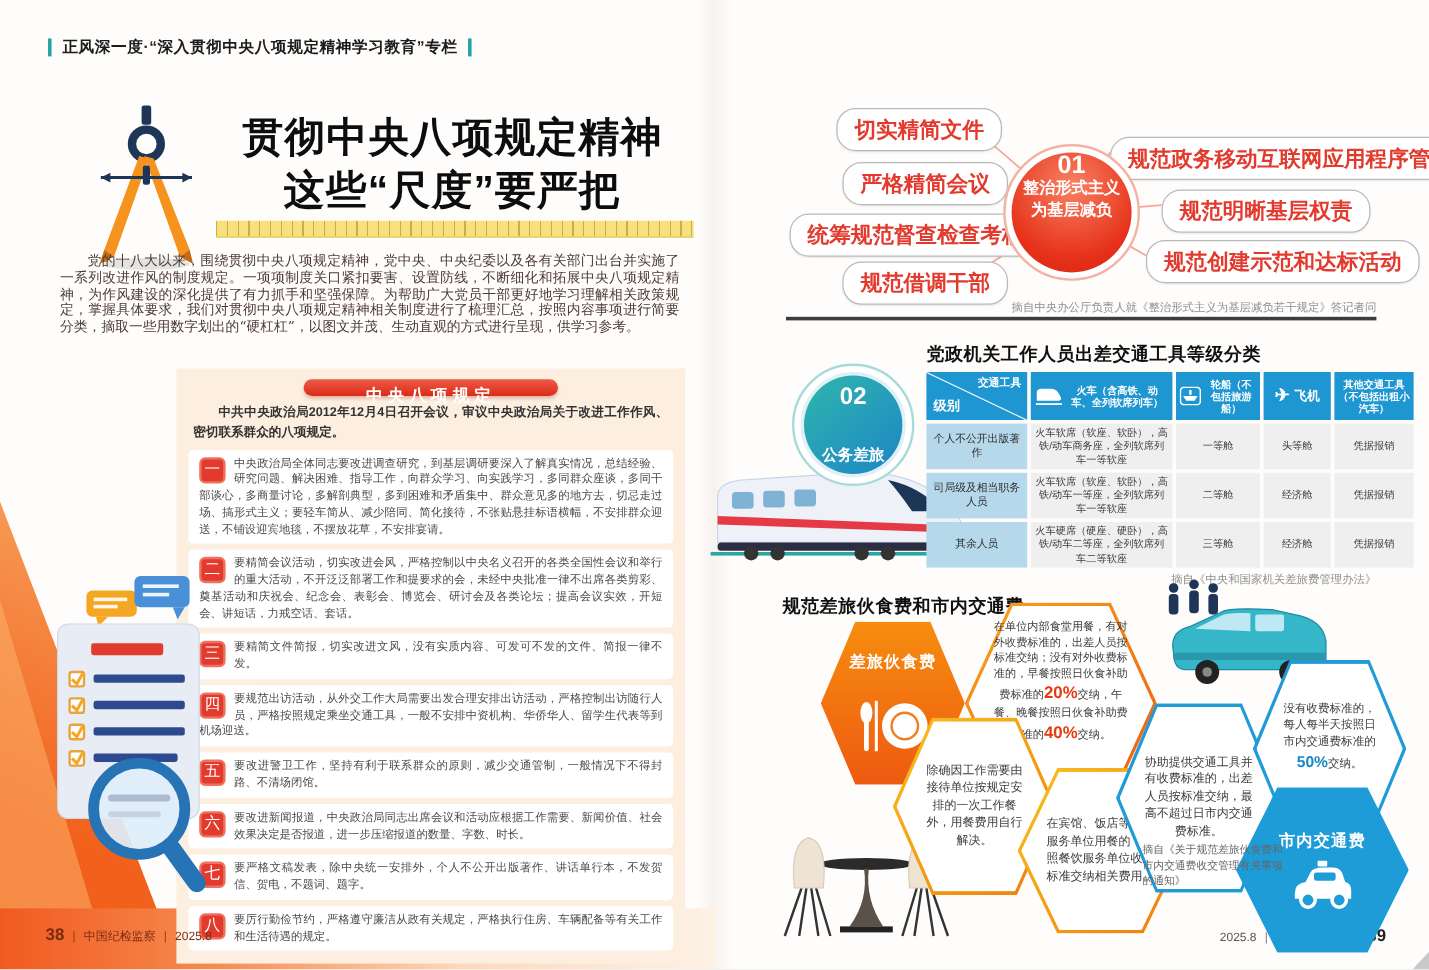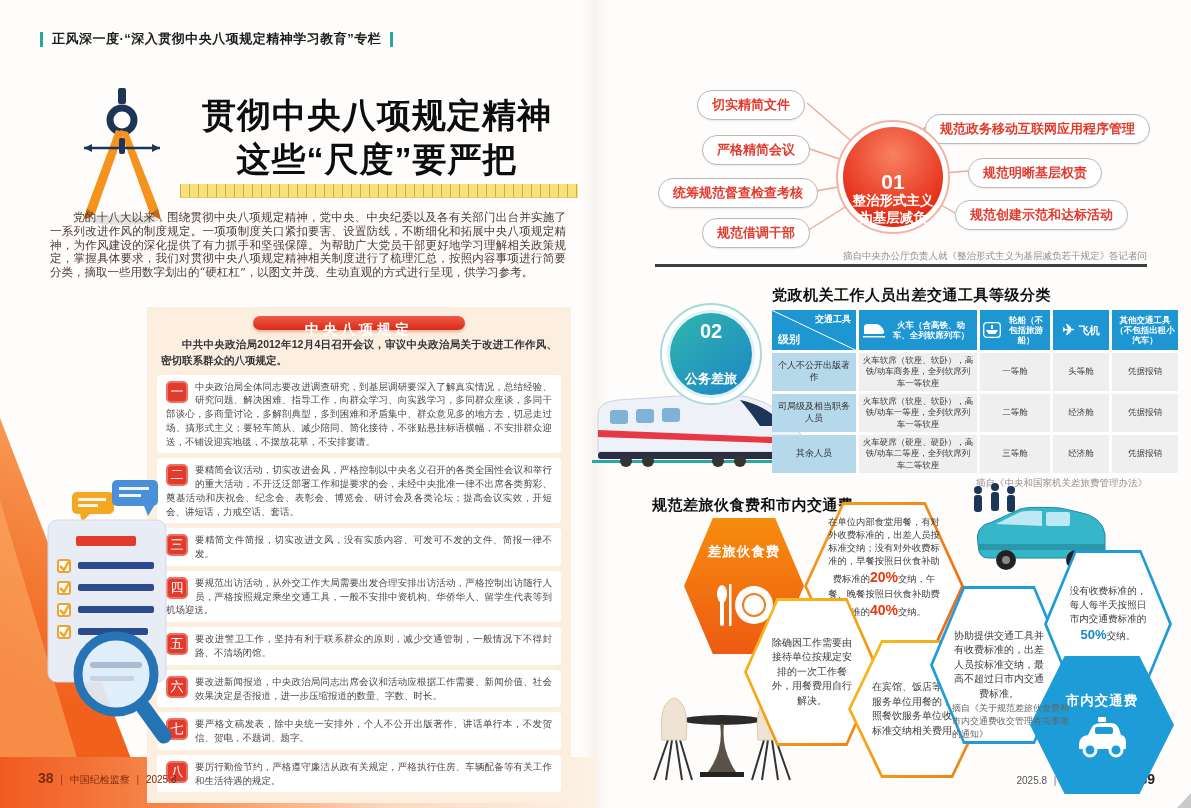--- a/index.html
+++ b/index.html
@@ -43,26 +43,26 @@
   .lp-footer{left:38px;top:770px;z-index:3;color:#7c2a10;font-size:10px;}
   .lp-footer .pg{font-size:14px;font-weight:bold;}
   .sep{margin:0 4px;opacity:.8;}
 
   
   .src{font-size:9.5px;color:#8f8f8f;}
   .heading{font-size:15px;font-weight:900;color:#101010;letter-spacing:.5px;}
 
   
   .bubble{position:absolute;background:#fff;border:1.5px solid #b9b9b9;border-radius:16px;
-          padding:5px 14px;color:#e23b2e;font-weight:bold;font-size:13px;white-space:nowrap;
+          padding:5px 14px;color:#e23b2e;font-weight:bold;font-size:18px;white-space:nowrap;
           box-shadow:0 1px 2px rgba(0,0,0,.08);z-index:3;}
   .circle01{left:836px;top:120px;width:114px;height:114px;border:2px solid #f3b3a3;border-radius:50%;
             background:#fff;z-index:3;box-sizing:border-box;}
   .circle01 .in{position:absolute;inset:5px;border-radius:50%;display:flex;flex-direction:column;
-     align-items:center;justify-content:flex-end;color:#fff;
+     align-items:center;justify-content:flex-start;color:#fff;
      background:radial-gradient(circle at 50% 28%,#f88163 0%,#e6321a 68%,#da2410 100%);}
   .circle01 .num{font-size:21px;font-weight:900;line-height:1;}
   .circle01 .tl{font-size:13.5px;font-weight:bold;line-height:1.3;}
 
   .divider{left:655px;top:264px;width:492px;height:3px;background:#3d3d3d;}
 
   
   .circle02{left:660px;top:303px;width:102px;height:102px;border:2px solid #a9dada;border-radius:50%;
             background:#fff;box-sizing:border-box;z-index:2;}
   .circle02 .in{position:absolute;inset:5px;border-radius:50%;display:flex;flex-direction:column;

